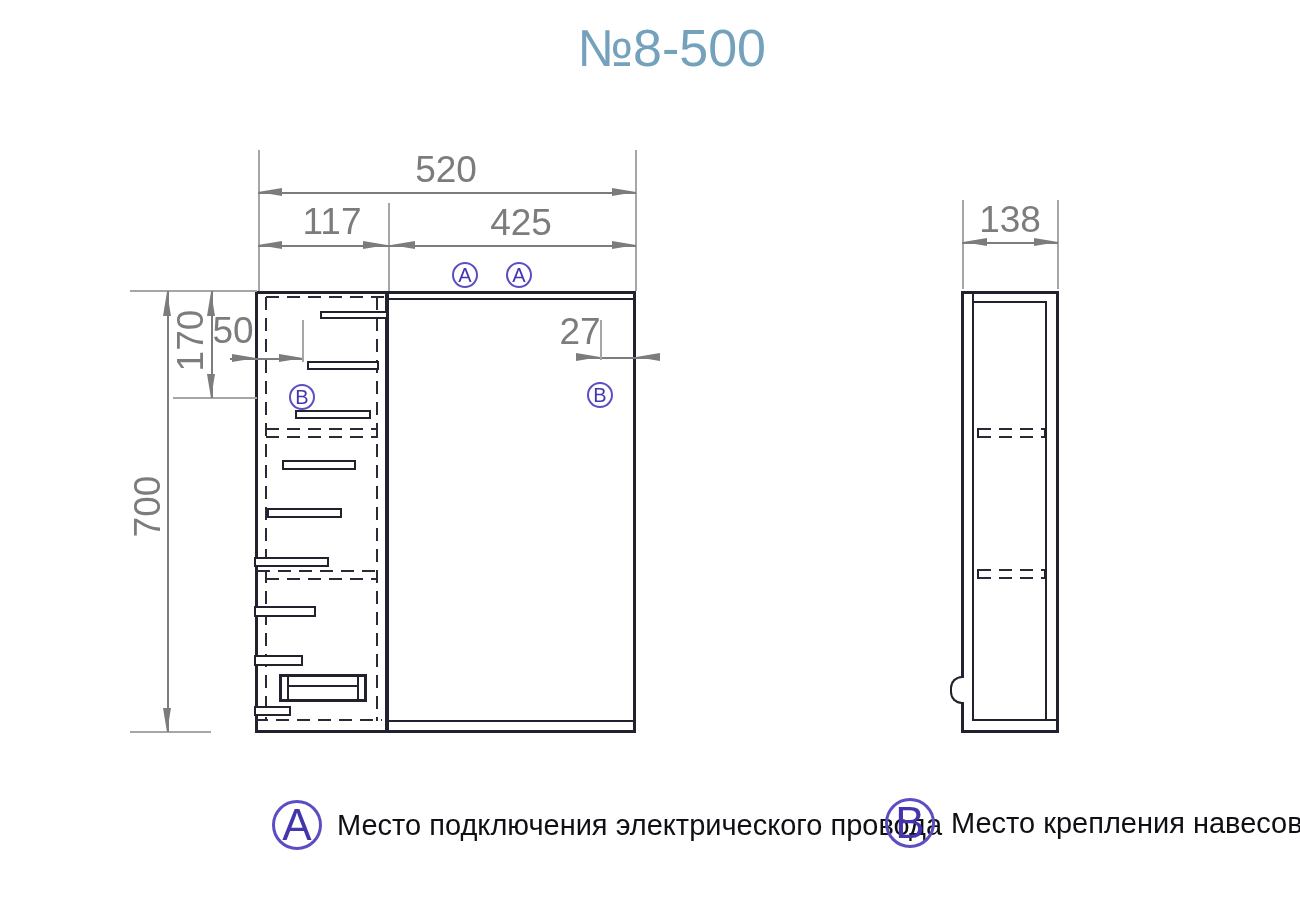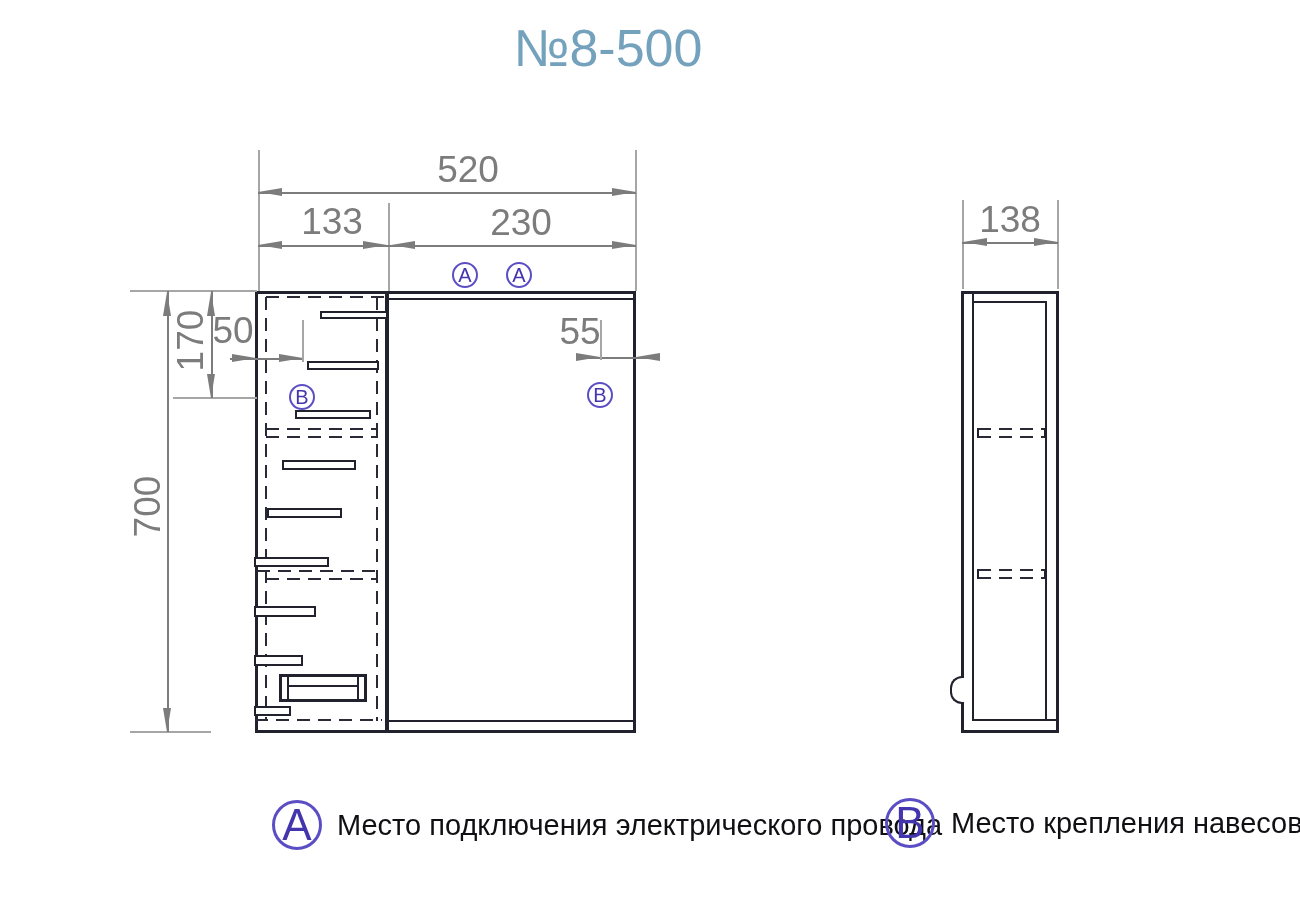--- a/index.html
+++ b/index.html
@@ -1,18 +1,18 @@
 <!DOCTYPE html>
 <html><head>
 <meta charset="utf-8">
 <style>
   html,body{margin:0;padding:0;background:#fff;}
   #canvas{position:relative;width:1300px;height:900px;background:#fff;overflow:hidden;
           font-family:"Liberation Sans",sans-serif;}
-  .title{position:absolute;text-align:center;font-size:52px;color:#74a2bd;line-height:1;}
+  .title{position:absolute;text-align:right;font-size:52px;color:#74a2bd;line-height:1;}
   .hl,.vl{position:absolute;background:#22222e;}
   .dim{position:absolute;background:#7c7c7c;}
   .ext{position:absolute;background:#a6a6a6;}
   .dash-h{position:absolute;height:2px;
           background:repeating-linear-gradient(90deg,#2a2a36 0 13px,transparent 13px 21px);}
   .dash-v{position:absolute;width:2px;
           background:repeating-linear-gradient(180deg,#2a2a36 0 13px,transparent 13px 21px);}
   .dimtxt{position:absolute;color:#7c7c7c;font-size:37px;line-height:37px;text-align:center;}
   .rot{transform:rotate(-90deg);}
   .arr-r{position:absolute;width:0;height:0;border-left:24px solid #7c7c7c;
@@ -91,29 +91,29 @@
   </div>
 
   <div>
     <div class="ext" style="left:258px;top:150px;width:1.5px;height:141px;"></div>
     <div class="ext" style="left:388px;top:203px;width:1.5px;height:88px;"></div>
     <div class="ext" style="left:635px;top:150px;width:1.5px;height:141px;"></div>
 
     <div class="dim" style="left:258px;top:192px;width:378px;height:1.5px;"></div>
     <div class="arr-l" style="left:258px;top:188px;"></div>
     <div class="arr-r" style="left:612px;top:188px;"></div>
-    <div class="dimtxt" style="left:418px;top:151px;width:100px;">520</div>
+    <div class="dimtxt" style="left:396px;top:151px;width:100px;">520</div>
 
     <div class="dim" style="left:258px;top:245px;width:378px;height:1.5px;"></div>
     <div class="arr-l" style="left:258px;top:241px;"></div>
     <div class="arr-r" style="left:363px;top:241px;"></div>
     <div class="arr-l" style="left:391px;top:241px;"></div>
     <div class="arr-r" style="left:612px;top:241px;"></div>
-    <div class="dimtxt" style="left:282px;top:203px;width:100px;">133</div>
-    <div class="dimtxt" style="left:471px;top:204px;width:100px;">230</div>
+    <div class="dimtxt" style="left:282px;top:203px;width:100px;">117</div>
+    <div class="dimtxt" style="left:471px;top:204px;width:100px;">425</div>
   </div>
 
   <div>
     <div class="ext" style="left:130px;top:290px;width:127px;height:1.5px;"></div>
     <div class="ext" style="left:130px;top:731px;width:81px;height:1.5px;"></div>
     <div class="ext" style="left:173px;top:397px;width:84px;height:1.5px;"></div>
 
     <div class="dim" style="left:167px;top:291px;width:1.5px;height:441px;"></div>
     <div class="arr-u" style="left:163px;top:292px;"></div>
     <div class="arr-d" style="left:163px;top:708px;"></div>
@@ -125,21 +125,21 @@
     <div class="dimtxt rot" style="left:130px;top:322px;width:120px;">170</div>
 
     <div class="dimtxt" style="left:203px;top:312px;width:60px;">50</div>
     <div class="dim" style="left:230px;top:358px;width:73px;height:1.5px;"></div>
     <div class="arr-r" style="left:232px;top:354px;"></div>
     <div class="arr-r" style="left:279px;top:354px;"></div>
     <div class="ext" style="left:302px;top:320px;width:1.5px;height:42px;"></div>
   </div>
 
   <div>
-    <div class="dimtxt" style="left:550px;top:313px;width:60px;">55</div>
+    <div class="dimtxt" style="left:550px;top:313px;width:60px;">27</div>
     <div class="dim" style="left:577px;top:357px;width:81px;height:1.5px;"></div>
     <div class="arr-r" style="left:576px;top:353px;"></div>
     <div class="arr-l" style="left:636px;top:353px;"></div>
     <div class="ext" style="left:600px;top:320px;width:1.5px;height:40px;"></div>
   </div>
 
   <div>
     <div class="box" style="left:961px;top:291px;width:98px;height:442px;"></div>
     <div class="vl" style="left:972px;top:294px;width:2px;height:427px;"></div>
     <div class="vl" style="left:1045px;top:301px;width:2px;height:420px;"></div>

